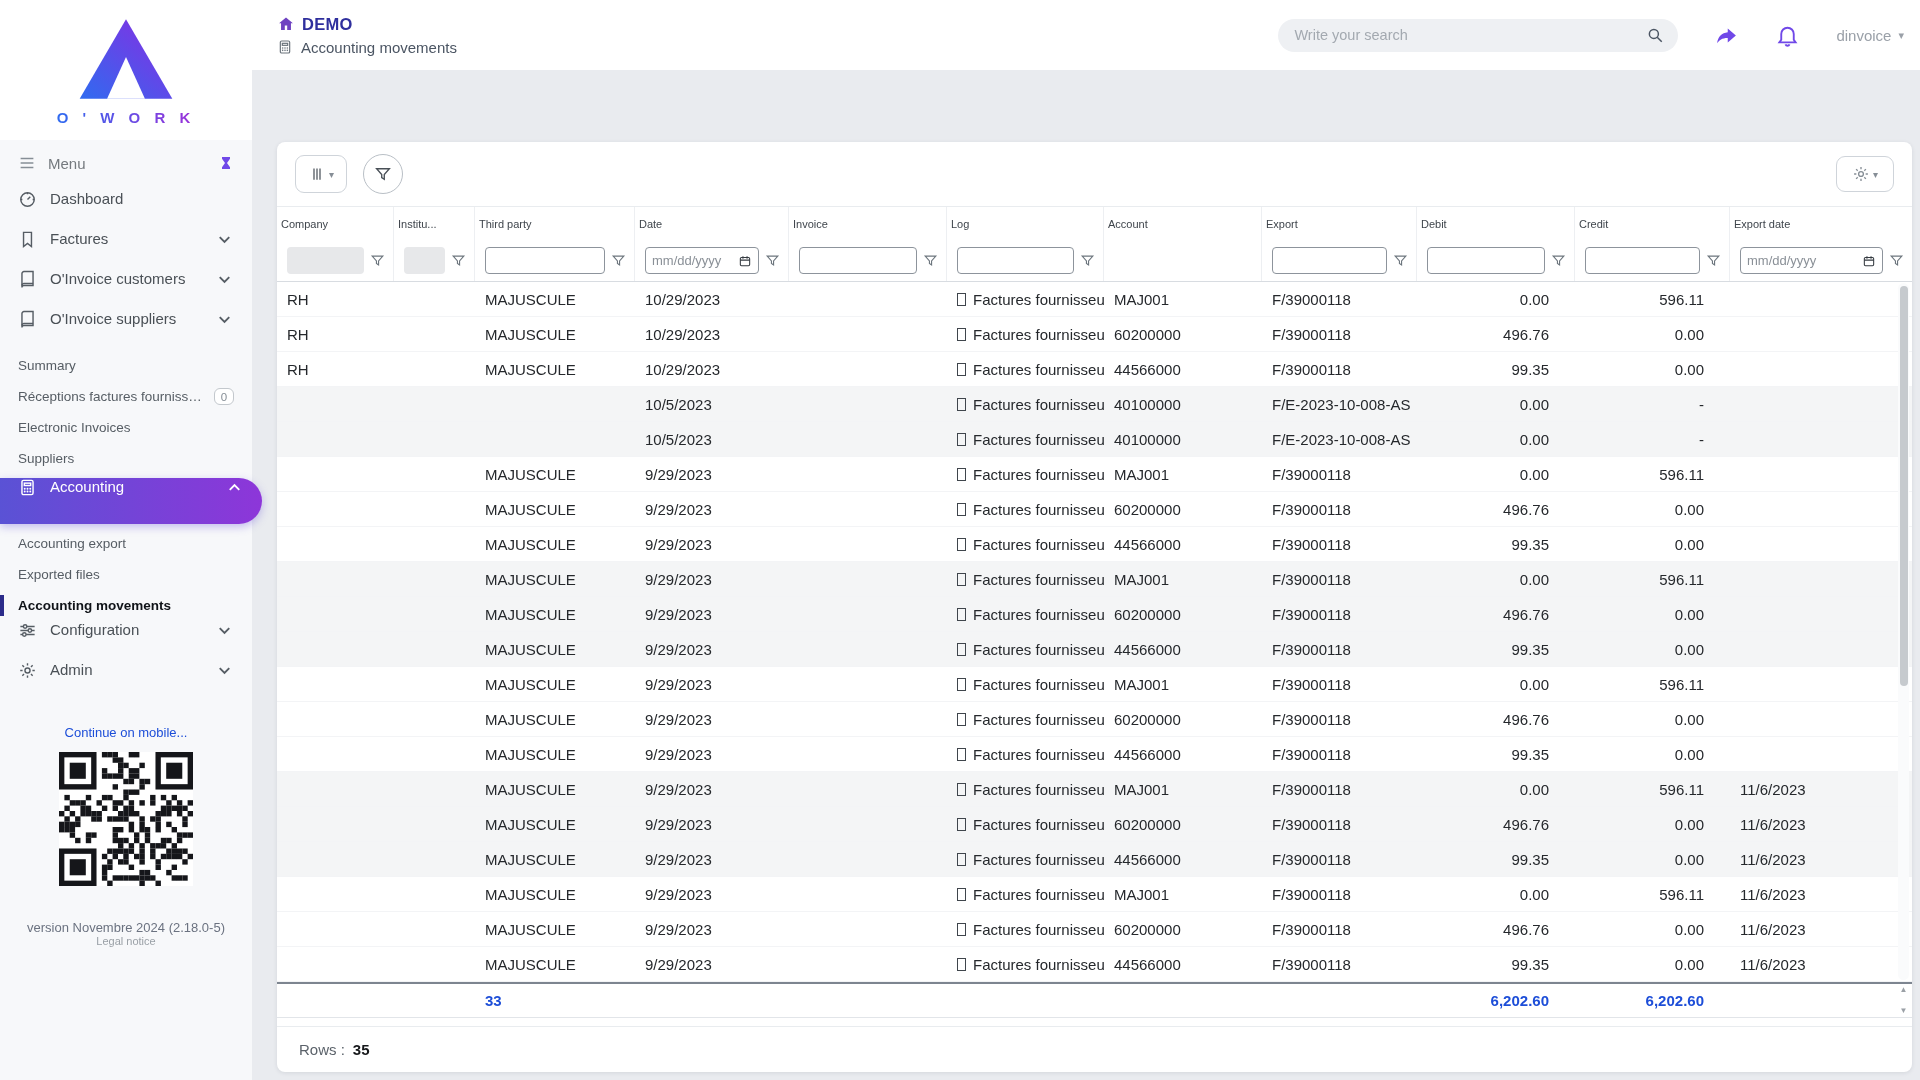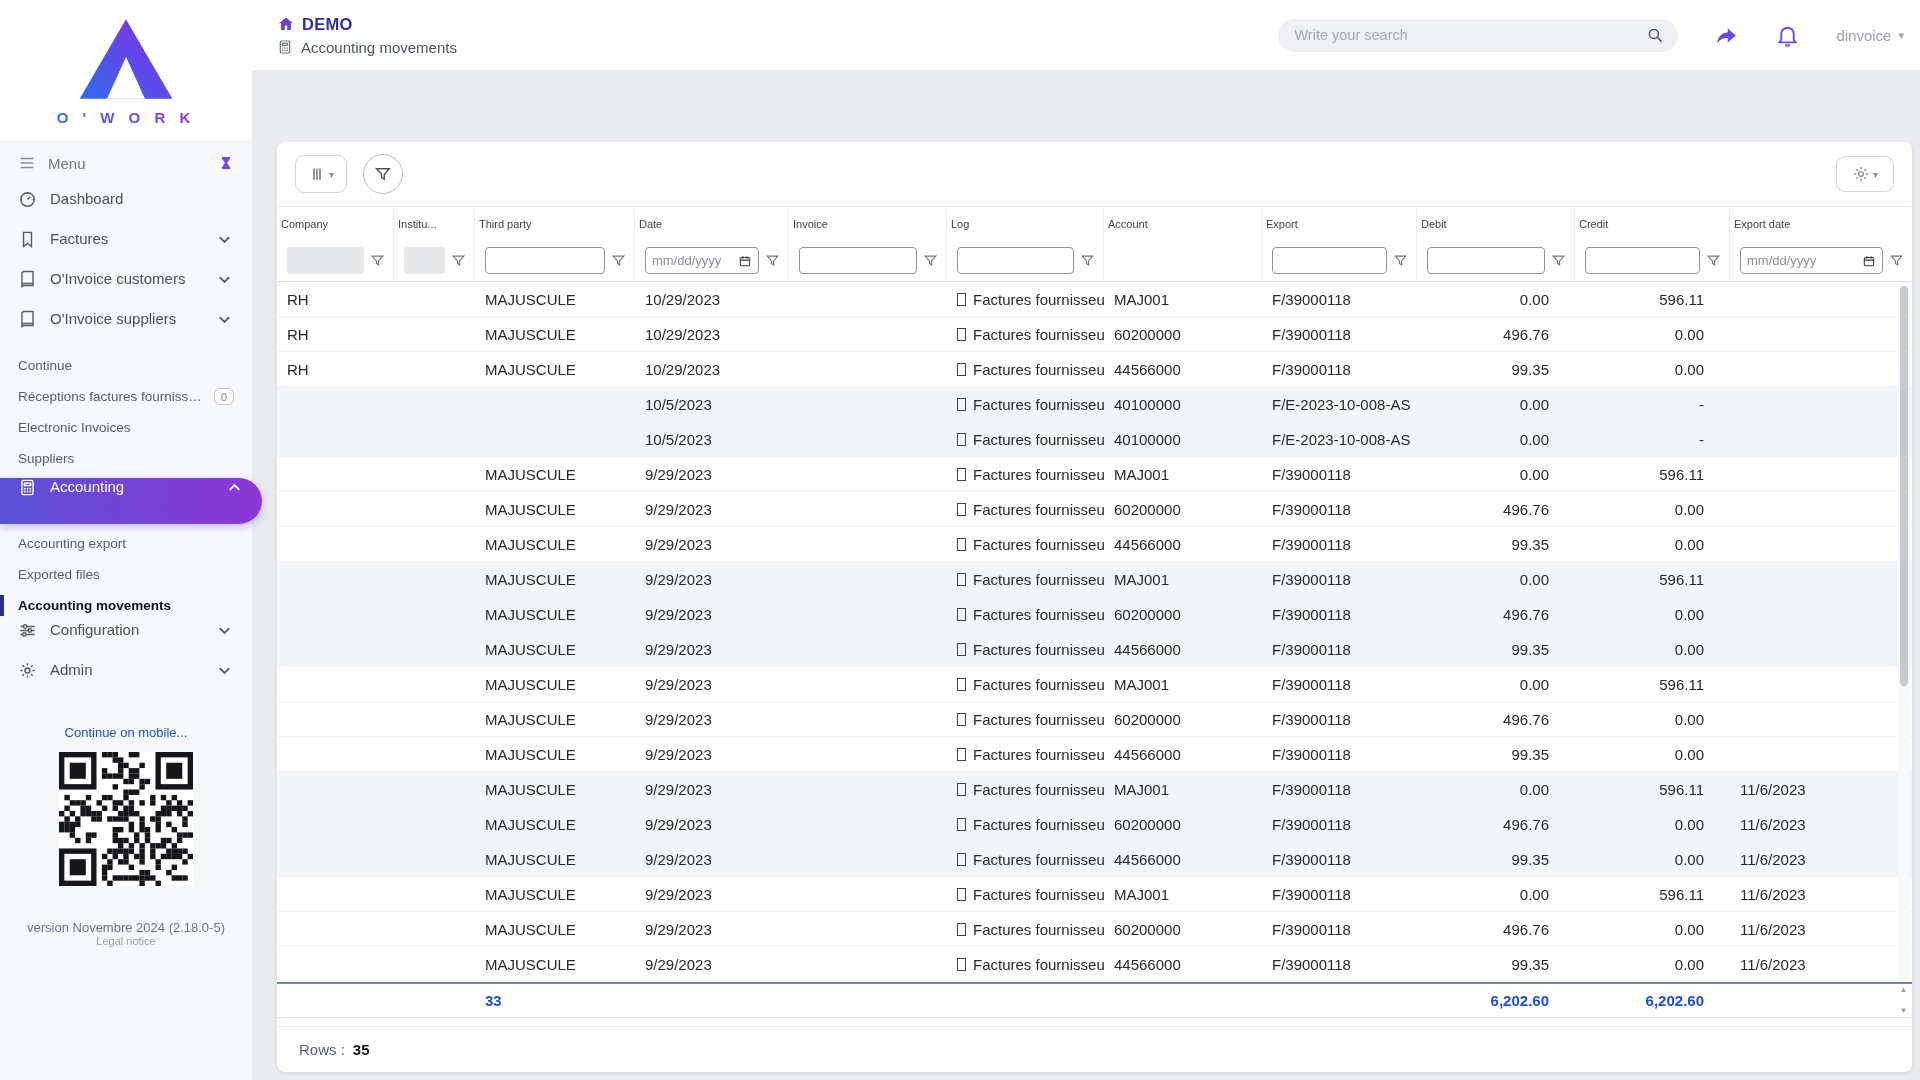--- a/index.html
+++ b/index.html
@@ -182,21 +182,21 @@
             </svg>
           </span>
           <span class="lbl">O'Invoice suppliers</span>
           <span class="icon chev">
             <svg viewBox="0 0 24 24" fill="none" stroke="currentColor" stroke-width="2.4">
               <path d="M6 9l6 6 6-6"></path>
             </svg>
           </span>
         </div>
         <div class="nav-child">
-          <span class="lbl">Continue</span>
+          <span class="lbl">Summary</span>
         </div>
         <div class="nav-child">
           <span class="lbl">Réceptions factures fournisseurs</span>
           <span class="badge">0</span>
         </div>
         <div class="nav-child">
           <span class="lbl">Electronic Invoices</span>
         </div>
         <div class="nav-child">
           <span class="lbl">Suppliers</span>

